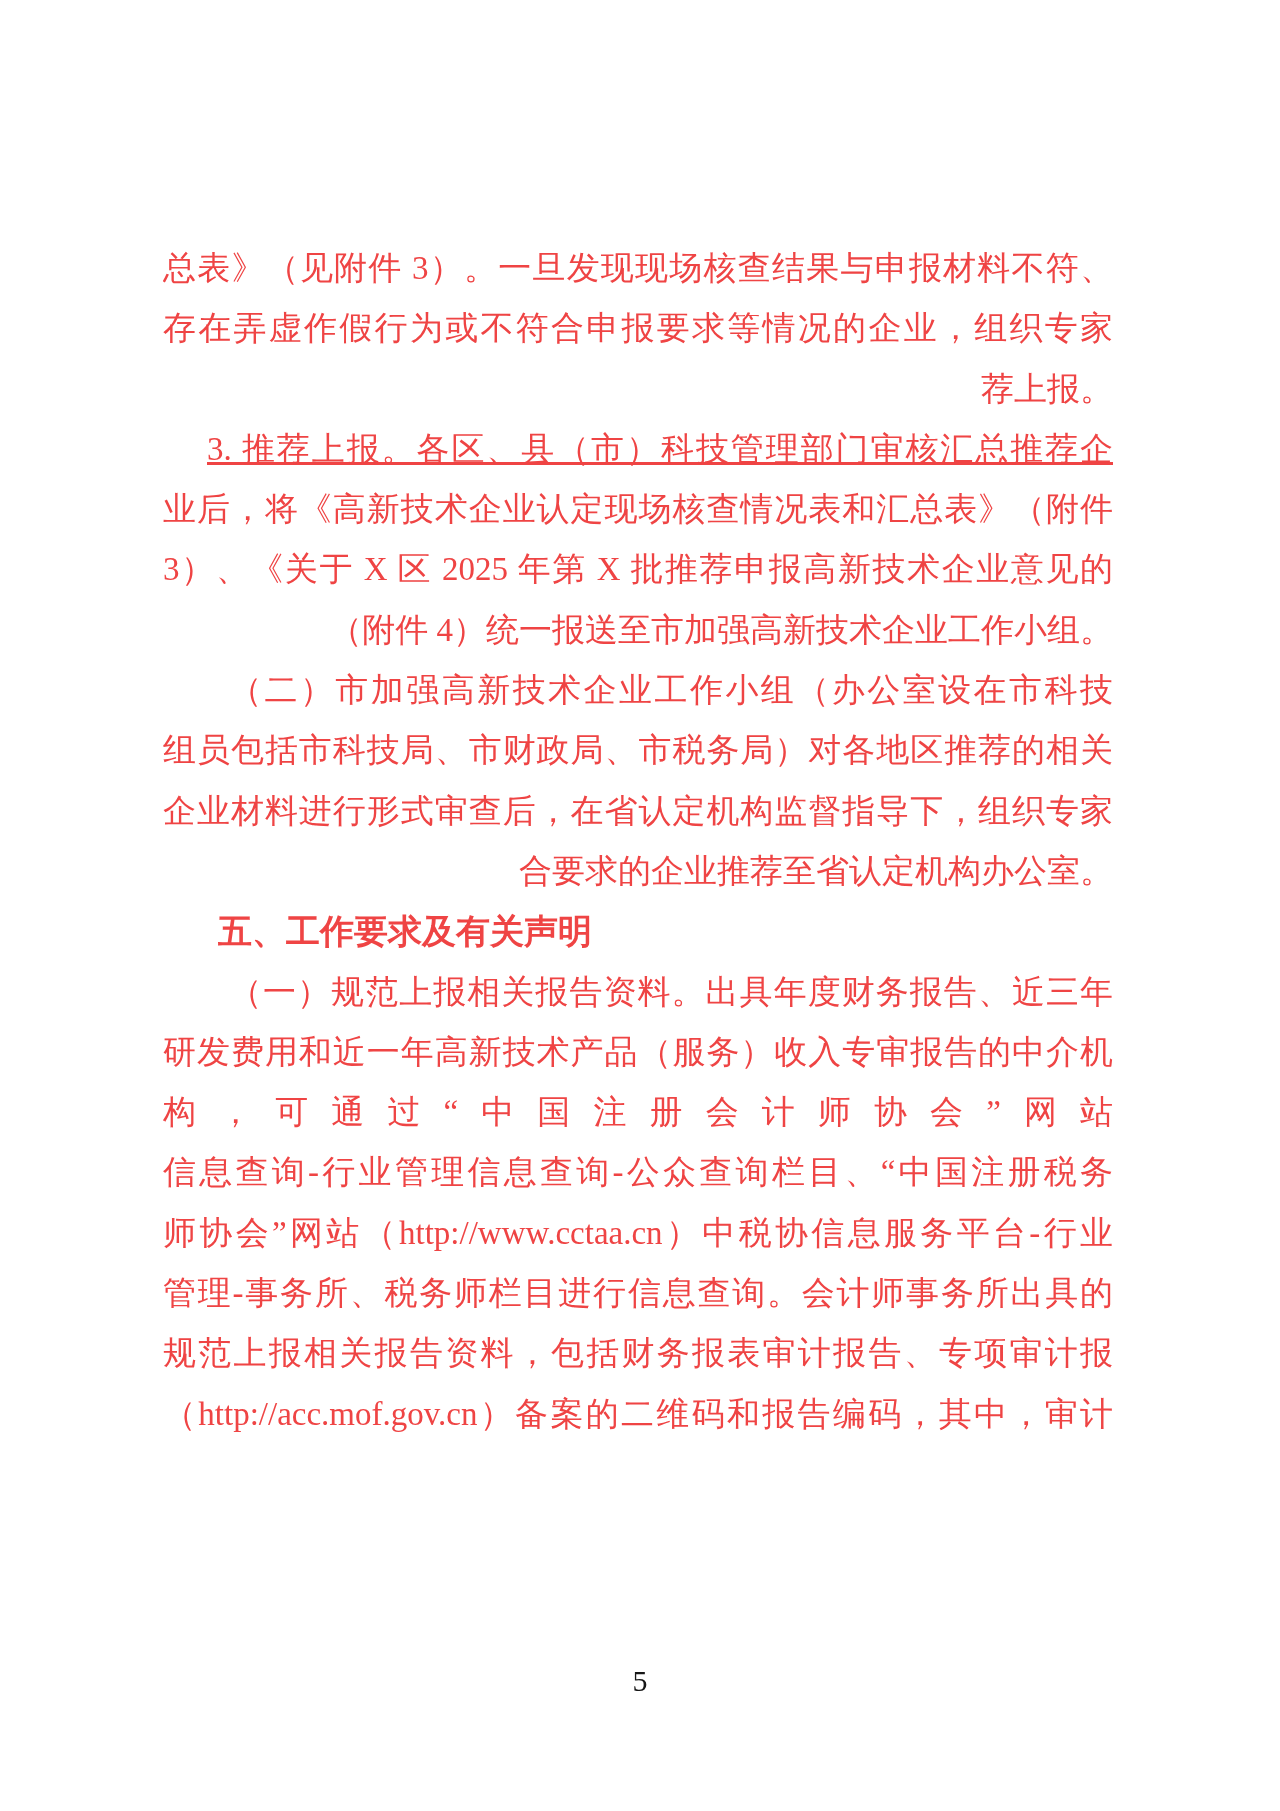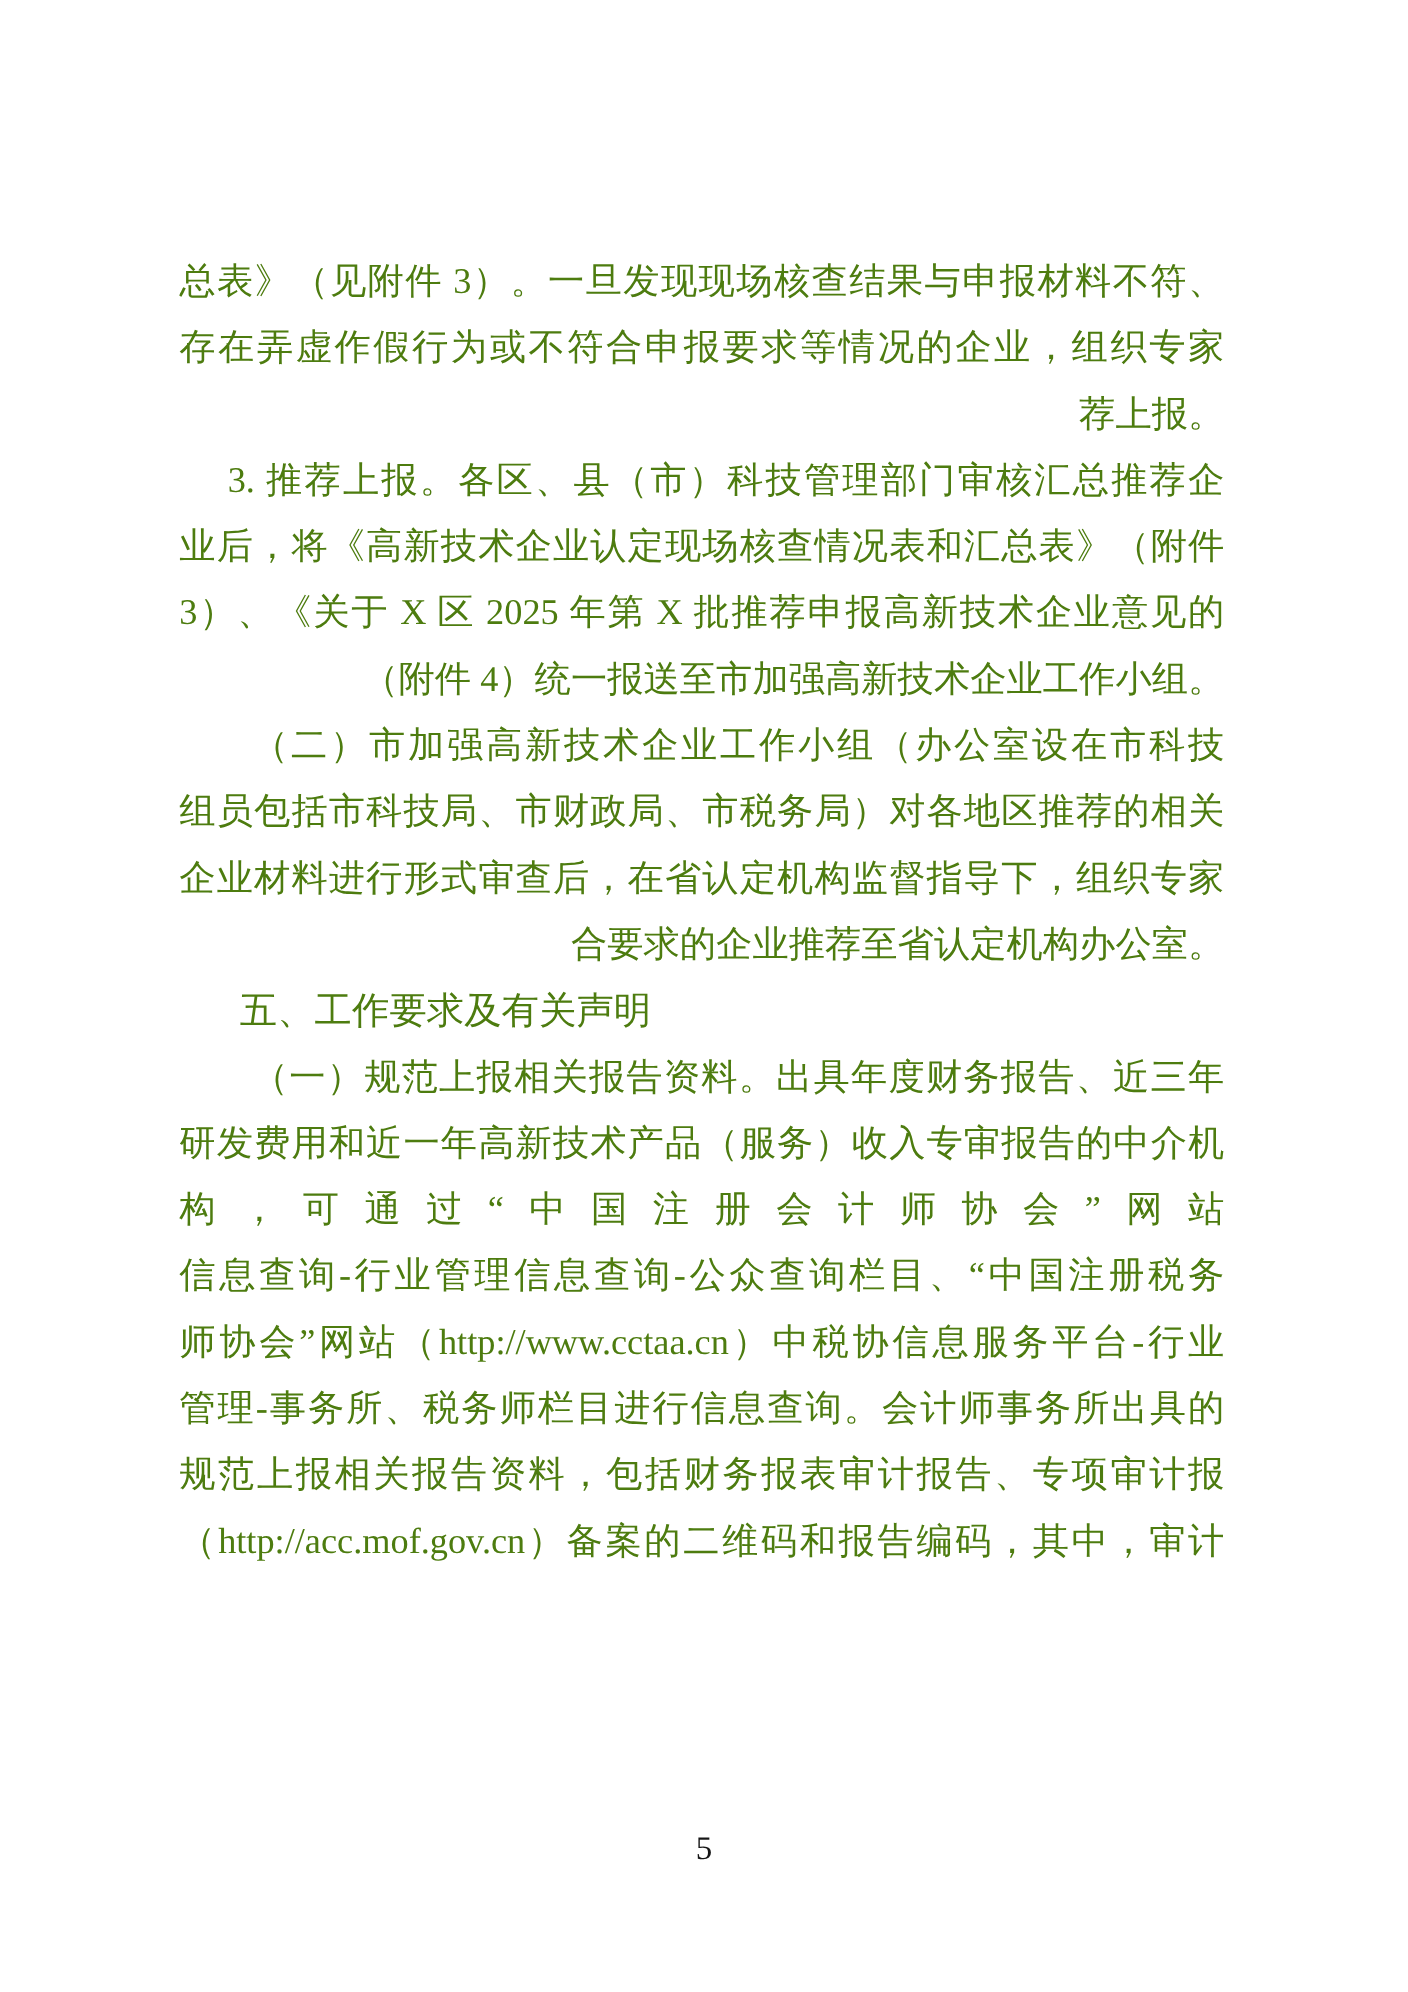--- a/index.html
+++ b/index.html
@@ -11,42 +11,42 @@
     position: relative;
     width: 1280px;
     height: 1811px;
     background: #ffffff;
     overflow: hidden;
     color: #161616;
   }
   .content {
     position: absolute;
     left: 163px;
-    top: 226px;
+    top: 238px;
     width: 950px;
     font-family: "Liberation Serif", "DejaVu Serif", serif;
     font-size: 33px;
-    color: #4d7c0f;
+    color: #ef4444;
   }
   .line {
     height: 60.3px;
     line-height: 60.3px;
     text-align: right;
     overflow: hidden;
     white-space: normal;
   }
   .just {
     text-align: justify;
     text-align-last: justify;
   }
   .ind    { text-indent: 66px; }
-  .ind-sm { text-indent: 44px; }
+  .ind-sm { text-indent: 44px; text-decoration: underline; }
   .heading {
     font-family: "Liberation Sans", "DejaVu Sans", sans-serif;
-    font-weight: 400;
+    font-weight: 700;
     text-indent: 55px;
     text-align: center;
     text-align-last: left;
     font-size: 34px;
   }
   .page-number {
     position: absolute;
     left: 0;
     top: 1664px;
     width: 100%;

